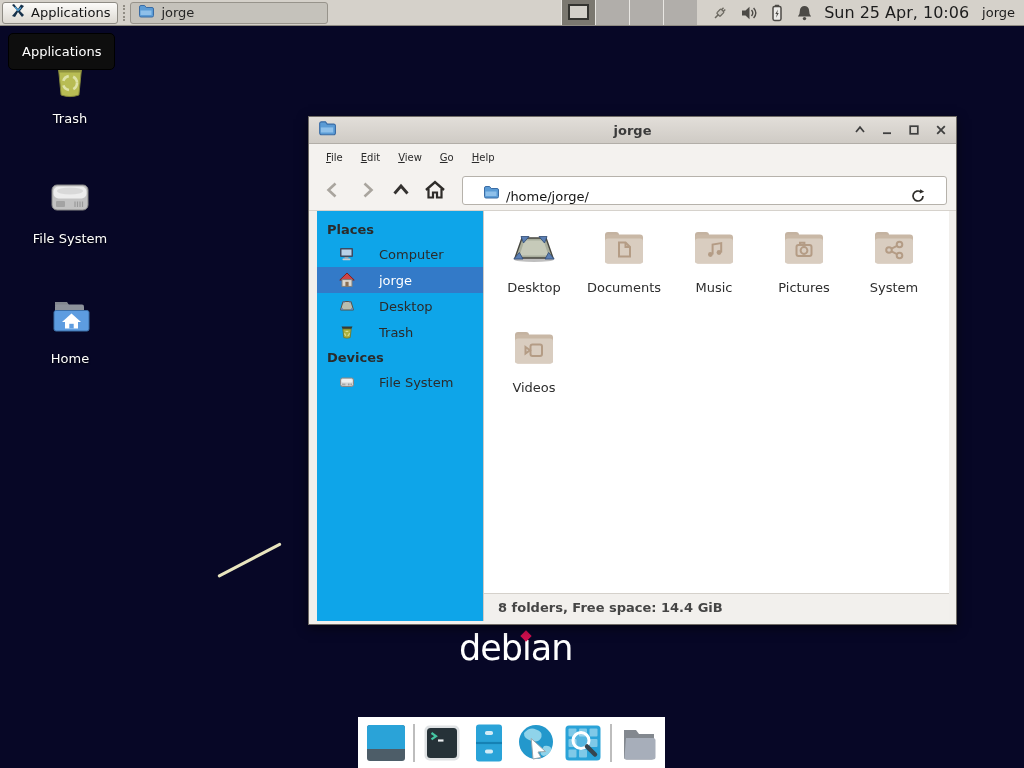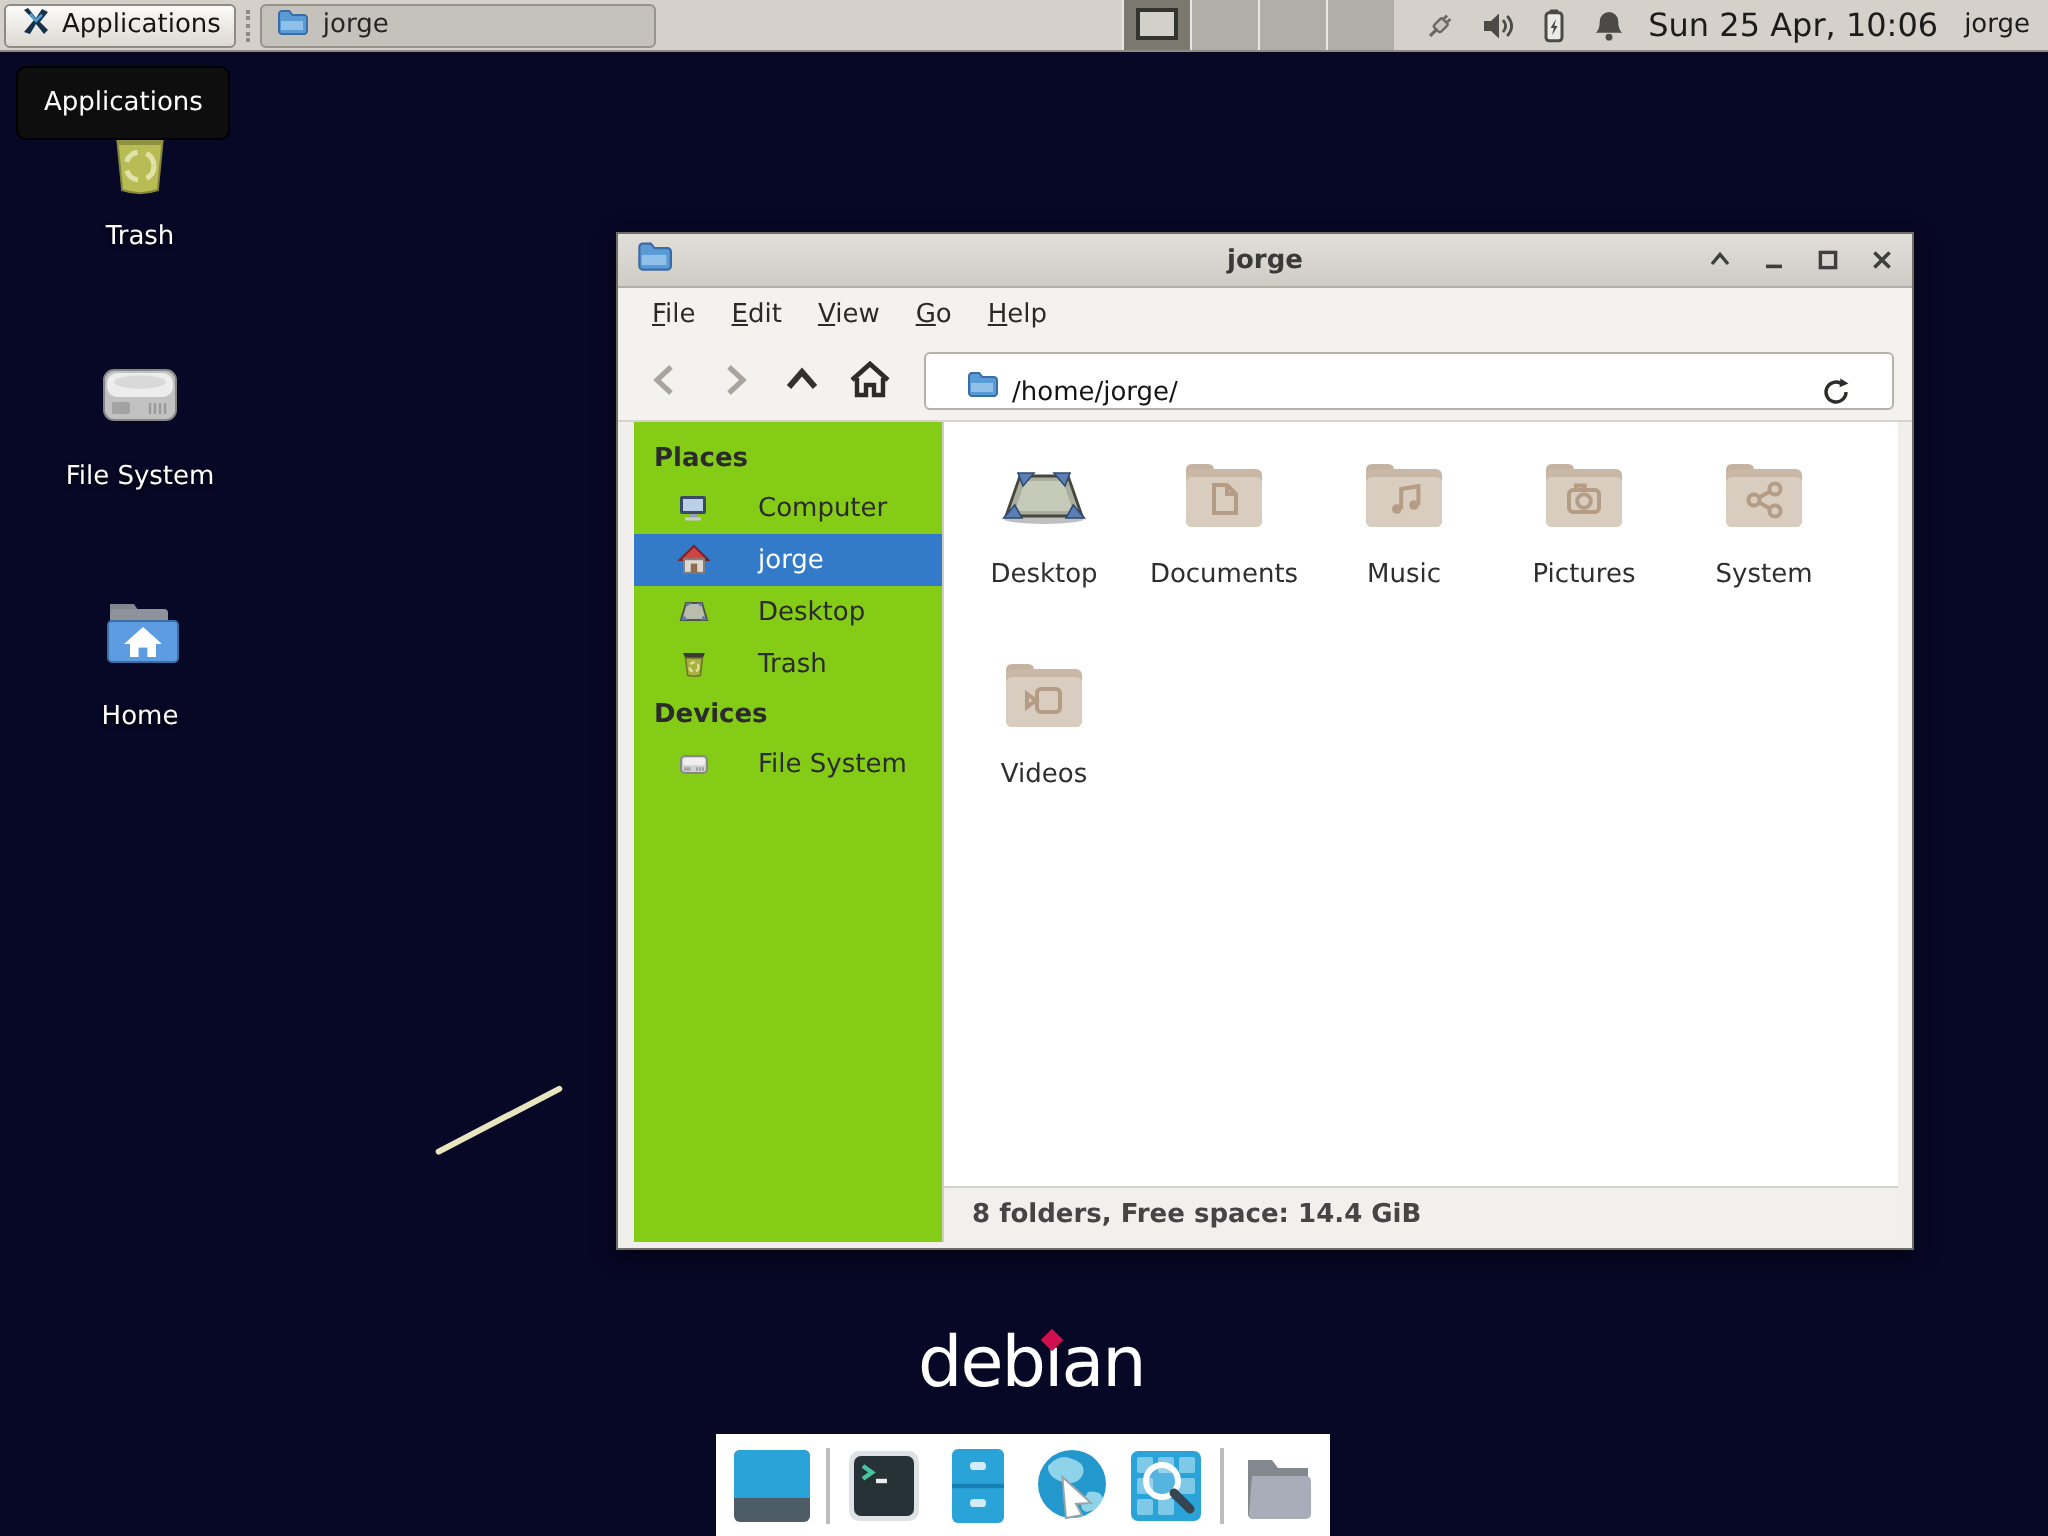--- a/index.html
+++ b/index.html
@@ -39,54 +39,54 @@
   .desk-label { margin-top:5px; color:#fff; font-size:13px; text-shadow:0 1px 2px #000; }
   #desk-trash { left:22px; top:54px; }
   #desk-fs    { left:22px; top:174px; }
   #desk-home  { left:22px; top:294px; }
 
   .artifact { position:absolute; left:218px; top:575px; width:71px; height:3px;
               background:#e9e5bf; transform:rotate(-27.5deg); transform-origin:left center;
               border-radius:2px; z-index:4; }
 
   
-  .logo { position:absolute; left:459px; top:662px; color:#fff; font-size:35px;
+  .logo { position:absolute; left:459px; top:628px; color:#fff; font-size:35px;
           letter-spacing:-1px; z-index:3; }
   .logo .iwrap { position:relative; }
   .logo .diamond { position:absolute; left:50%; top:4px; width:8px; height:8px;
                    background:#cf0f4e; transform:translateX(-50%) rotate(45deg); }
 
   
   .window { position:absolute; left:308px; top:116px; width:649px; height:509px;
             background:#f1efec; border:1px solid #6f6b66; box-shadow:0 3px 10px rgba(0,0,0,.55);
             display:flex; flex-direction:column; z-index:20; }
   .titlebar { height:27px; background:linear-gradient(#e2ded9,#cfcbc5);
               border-bottom:1px solid #b2aea8; display:flex; align-items:center;
               padding:0 9px; position:relative; flex:none; }
   .title-text { position:absolute; left:0; right:0; text-align:center; font-size:13px;
                 font-weight:bold; color:#3a3a3a; pointer-events:none; }
   .win-btns { margin-left:auto; display:flex; gap:15px; align-items:center; z-index:2; }
   .win-btns span { display:flex; }
 
   .menubar { height:26px; background:#f4f2ef; display:flex; align-items:center;
              padding:0 8px; flex:none; }
-  .menu-item { display:inline-block; padding:3px 9px; font-size:13px; color:#2a2a2a; }
+  .menu-item { display:inline-block; padding:3px 9px; font-size:10px; color:#2a2a2a; }
   .menu-item::first-letter { text-decoration:underline; }
 
   .toolbar { height:41px; background:#f4f2ef; border-bottom:1px solid #d6d2cc;
              display:flex; align-items:center; padding:0 9px; gap:4px; flex:none; }
   .nav-btn { width:30px; height:30px; display:flex; align-items:center; justify-content:center; }
   .addressbar { flex:1; height:29px; background:#fff; border:1px solid #b6b2ab; border-radius:3px;
                 display:flex; align-items:flex-end; padding:0 20px; gap:7px; margin-left:8px; }
   .addressbar input { flex:1; border:none; outline:none; font-size:13px; color:#141414;
                       font-family:"DejaVu Sans", sans-serif; background:transparent; }
   .reload-btn { display:flex; }
 
   .content { flex:1; display:flex; min-height:0; padding:0 7px 3px 8px; }
-  .sidebar { width:155px; background:#84cc16; border-right:1px solid #cfcbc6; padding-top:6px;
+  .sidebar { width:167px; background:#0ea5e9; border-right:1px solid #cfcbc6; padding-top:6px;
              flex:none; }
   .side-header { font-size:13px; font-weight:bold; color:#2b2b2b; padding:5px 10px 4px 10px; }
   .side-item { height:26px; display:flex; align-items:center; gap:24px; padding-left:22px;
                font-size:13px; color:#2b2b2b; }
   .side-item svg { flex:none; display:block; }
   .side-item.selected { background:#337ac8; color:#fff; }
 
   .main { flex:1; display:flex; flex-direction:column; background:#fff; min-width:0; }
   .files { flex:1; display:flex; flex-wrap:wrap; align-content:flex-start;
            padding:12px 0 0 5px; }

